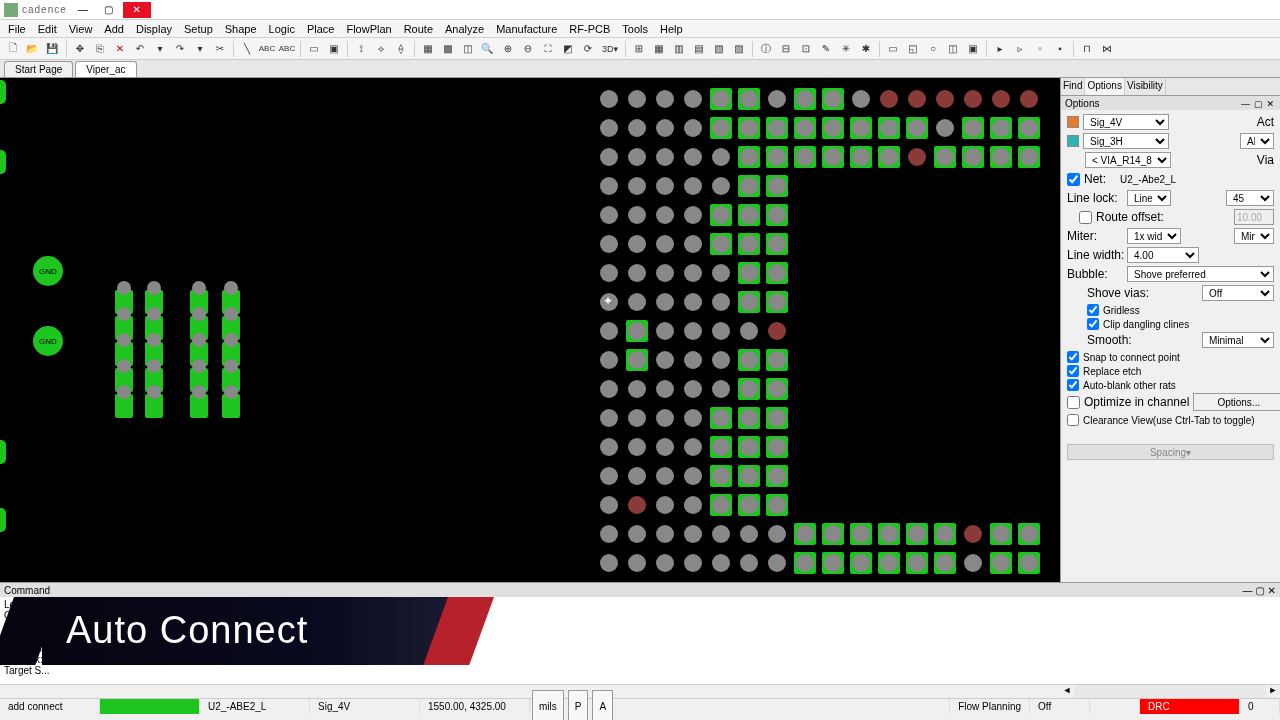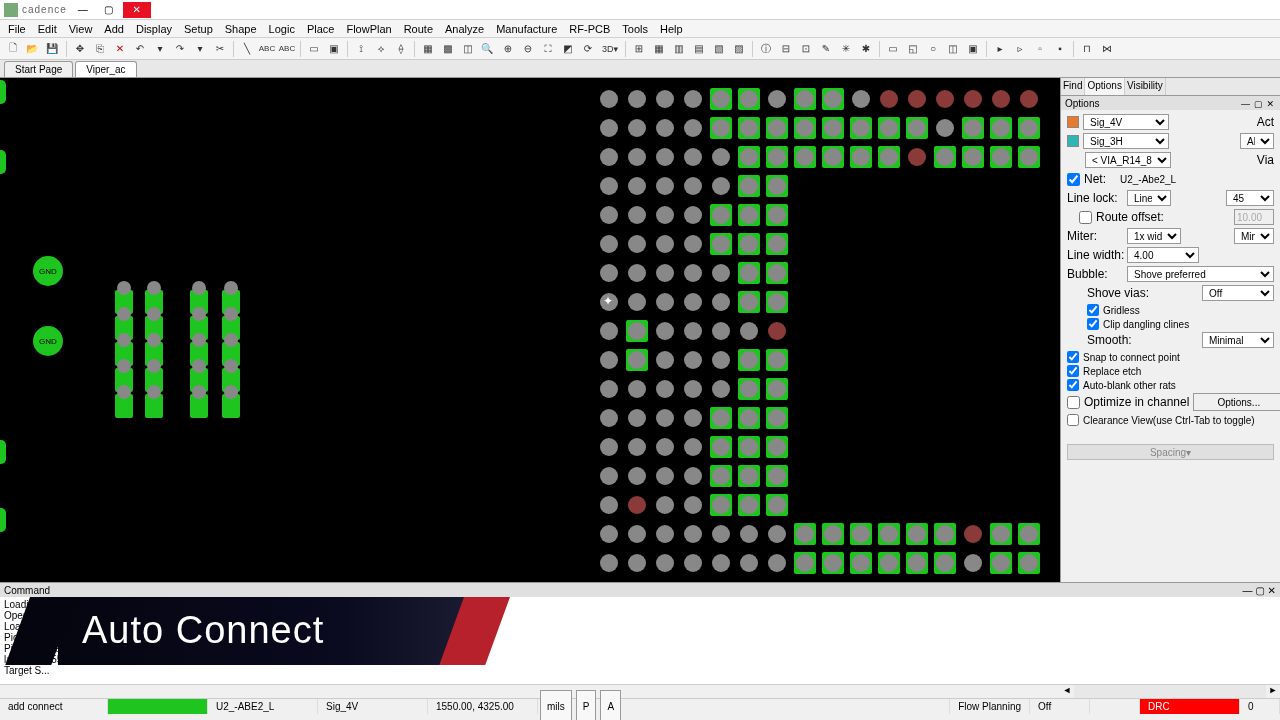--- a/index.html
+++ b/index.html
@@ -67,21 +67,21 @@
 .chk-row input { width: 12px; height: 12px; }
 .btn-small { font-size: 10px; height: 18px; padding: 0 23px; border: 1px solid #999; background: #f0f0f0; }
 .spacing-box { background: #e0e0e0; border: 1px solid #bbb; height: 16px; display: flex; align-items: center; justify-content: center; font-size: 10px; color: #888; margin-top: 18px; }
 
 
 .cmd-panel { height: 102px; display: flex; flex-direction: column; border-top: 1px solid #999; }
 .cmd-head { height: 14px; background: #e0e0e0; display: flex; align-items: center; padding: 0 4px; font-size: 10px; justify-content: space-between; }
 .cmd-body { flex: 1; background: #fff; position: relative; overflow: hidden; font-size: 10px; padding: 2px 4px; line-height: 11px; }
 .cmd-input-row { height: 16px; display: flex; align-items: center; background: #fff; border-top: 1px solid #ccc; padding: 0 4px; font-size: 10px; }
 .cmd-input-row input { flex: 1; border: 1px solid #999; height: 14px; margin-left: 4px; font-size: 10px; }
-.banner { position: absolute; left: 58px; top: -2px; height: 70px; width: 410px; background: linear-gradient(90deg, #050510 0%, #0a0a20 70%, #1a1a30 100%); display: flex; align-items: center; padding-left: 24px; }
+.banner { position: absolute; left: 42px; top: -2px; height: 70px; width: 410px; background: linear-gradient(90deg, #050510 0%, #0a0a20 70%, #1a1a30 100%); display: flex; align-items: center; padding-left: 24px; }
 .banner::before { content:""; position:absolute; left:-40px; top:0; width:46px; height:70px; background:#050510; transform: skewX(-20deg); }
 .banner::after { content: ""; position: absolute; right: -30px; top: 0; width: 46px; height: 70px; background: #b6212b; transform: skewX(-20deg); }
 .banner-text { color: #fff; font-size: 38px; font-weight: 400; letter-spacing: 1px; }
 
 
 .statusbar { height: 16px; background: #f0f0f0; display: flex; align-items: center; font-size: 10px; border-top: 1px solid #ccc; }
 .status-seg { padding: 0 8px; height: 100%; display: flex; align-items: center; border-right: 1px solid #ddd; }
 .status-seg.green { background: #1ec51e; width: 100px; }
 .status-seg.btn { border: 1px solid #999; background: #f8f8f8; padding: 16px 6px; margin: 0 2px; }
 .status-seg.drc { background: #ff0000; color: #fff; width: 100px; justify-content: flex-start; }
@@ -660,21 +660,21 @@
 </div>
 
 <div class="scroll-row">
   <div style="width:1060px"></div>
   <div class="arrow">◄</div>
     <div class="track"></div>
     <div class="arrow">►</div>
 </div>
 
 <div class="statusbar">
-  <div class="status-seg" style="width:108px">add connect</div>
+  <div class="status-seg" style="width:100px">add connect</div>
   <div class="status-seg green"></div>
   <div class="status-seg" style="width:110px">U2_-ABE2_L</div>
   <div class="status-seg" style="width:110px">Sig_4V</div>
   <div class="status-seg" style="width:110px">1550.00, 4325.00</div>
   <div class="status-seg btn">mils</div>
   <div class="status-seg btn">P</div>
   <div class="status-seg btn">A</div>
   <div class="status-seg" style="flex:1"></div>
   <div class="status-seg">Flow Planning</div>
   <div class="status-seg" style="width:60px">Off</div>

